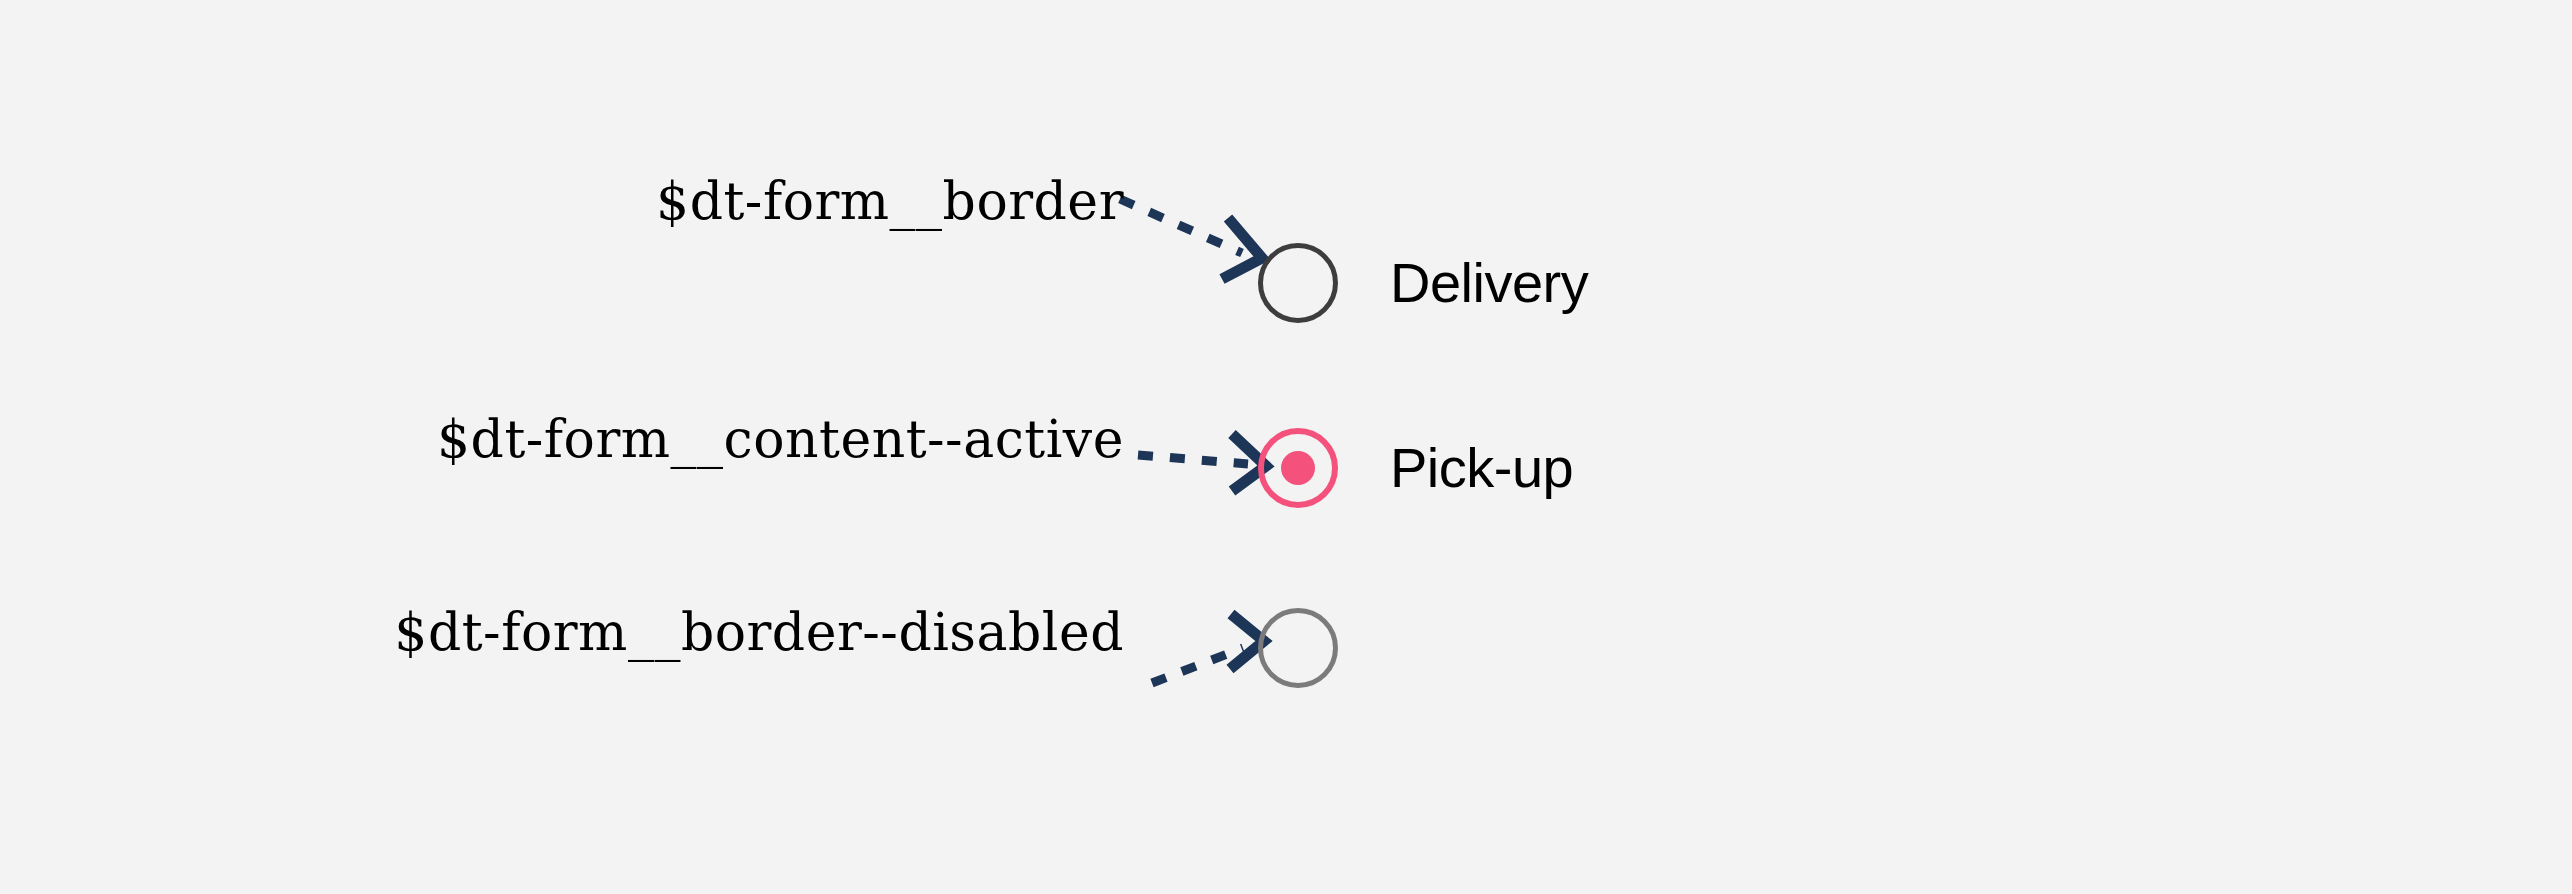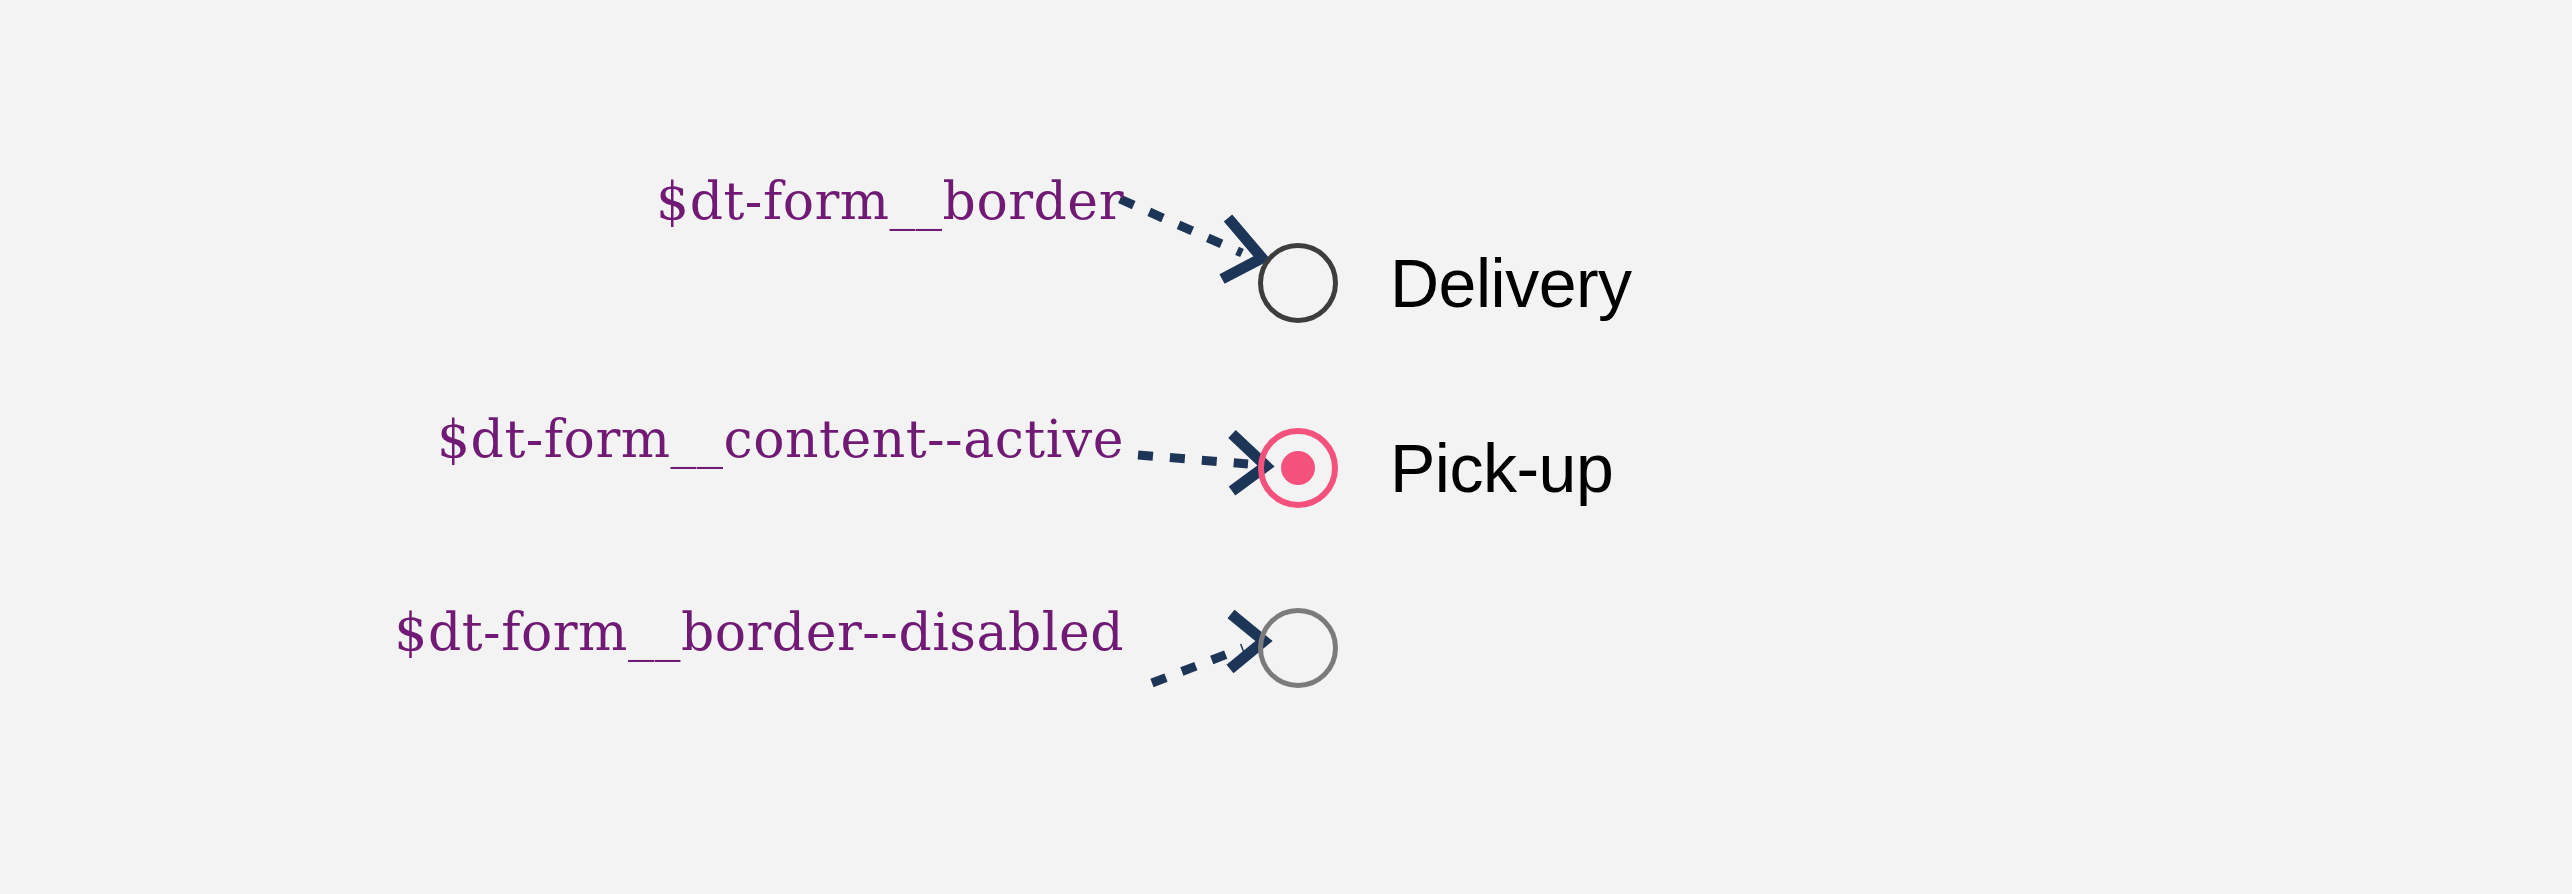--- a/index.html
+++ b/index.html
@@ -25,21 +25,21 @@
     height: 894px;
     pointer-events: none;
   }
 
   
   .token-label {
     position: absolute;
     font-family: "DejaVu Serif", "Liberation Serif", serif;
     font-size: 52px;
     letter-spacing: 0.5px;
-    color: #701a75;
+    color: #000000;
     white-space: nowrap;
     text-align: center;
     line-height: 1;
   }
   .token-label.row1 { right: 1448px; top: 175px; }
   .token-label.row2 { right: 1448px; top: 413px; }
   .token-label.row3 { right: 1448px; top: 606px; }
 
   
   .option-row {
@@ -77,21 +77,21 @@
     width: 34px;
     height: 34px;
     margin-left: -17px;
     margin-top: -17px;
     border-radius: 50%;
     background: #f4527c;
   }
 
   .option-text {
     font-family: "Liberation Sans", sans-serif;
-    font-size: 68px;
+    font-size: 56px;
     font-weight: 400;
     line-height: 1;
     margin-left: 52px;
     white-space: nowrap;
     letter-spacing: -0.5px;
   }
   .option-text.enabled  { color: #000000; }
   .option-text.muted    { color: #6f6f6f; }
 </style>
 </head>

